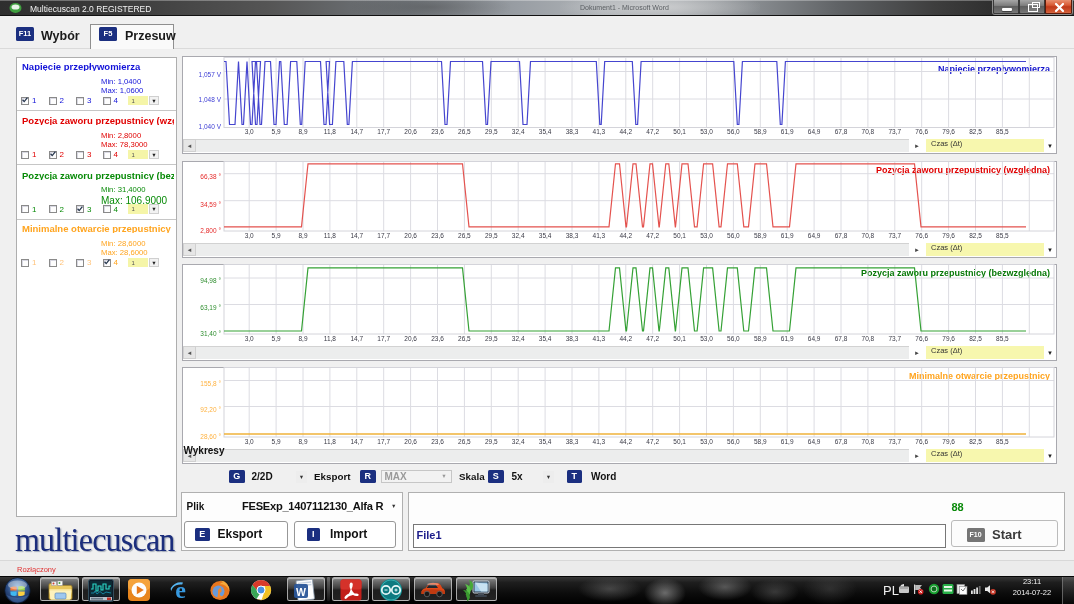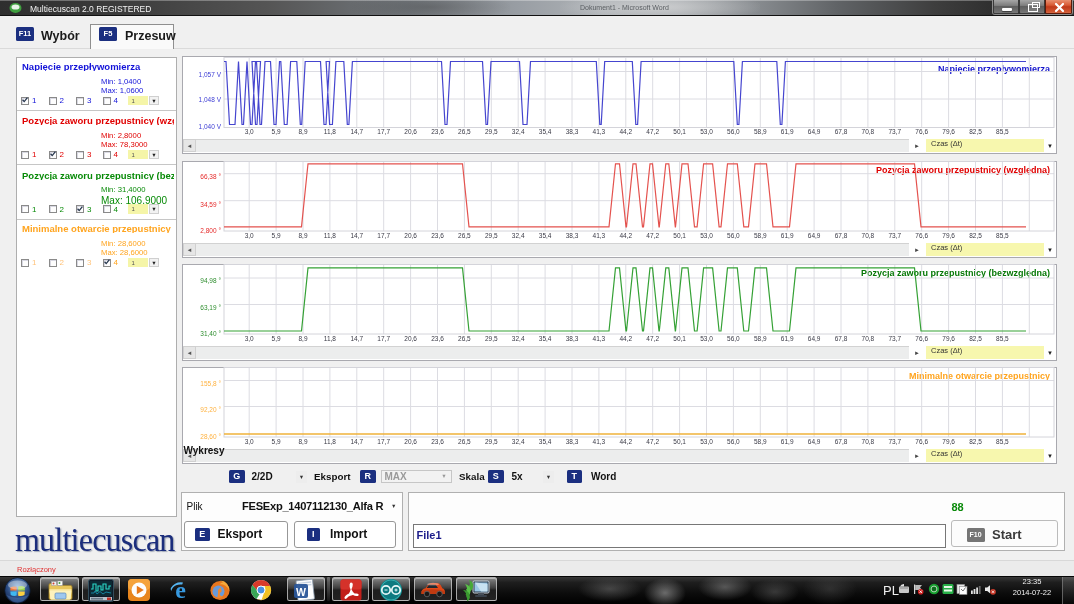--- a/index.html
+++ b/index.html
@@ -411,21 +411,21 @@
 <div style="position:absolute;left:384.5px;top:471px;font-size:10px;font-weight:bold;color:#9a9a9a">MAX</div>
 <div style="position:absolute;left:438px;top:471px;width:12px;font-size:5.5px;color:#999;text-align:center;line-height:11px">▼</div>
 <div style="position:absolute;left:459px;top:471px;font-size:9.8px;font-weight:bold;color:#111">Skala</div>
 <div style="position:absolute;left:487.5px;top:469.5px;width:16.5px;height:13.5px;background:#1b2f80;border-radius:1.5px;color:#fff;font-size:9px;font-weight:bold;text-align:center;line-height:13.5px">S</div>
 <div style="position:absolute;left:511.5px;top:471px;font-size:10px;font-weight:bold;color:#111">5x</div>
 <div style="position:absolute;left:543px;top:470.5px;width:11px;height:12px;background:#ededed;font-size:5.5px;color:#333;text-align:center;line-height:12px">▼</div>
 <div style="position:absolute;left:566.5px;top:469.5px;width:15.5px;height:13.5px;background:#1b2f80;border-radius:1.5px;color:#fff;font-size:9px;font-weight:bold;text-align:center;line-height:13.5px">T</div>
 <div style="position:absolute;left:591px;top:471px;font-size:10px;font-weight:bold;color:#111">Word</div>
 <div style="position:absolute;left:181px;top:491.5px;width:221.5px;height:59.5px;background:#fdfdfd;border:1px solid #b0b0b0;box-sizing:border-box"></div>
 <div style="position:absolute;left:408px;top:491.5px;width:657px;height:59.5px;background:#fdfdfd;border:1px solid #b0b0b0;box-sizing:border-box"></div>
-<div style="position:absolute;left:186.5px;top:500.5px;font-size:10px;font-weight:normal;color:#111">Plik</div>
+<div style="position:absolute;left:186.5px;top:500.5px;font-size:10px;font-weight:bold;color:#111">Plik</div>
 <div style="position:absolute;left:242px;top:499.5px;width:150px;font-size:11.5px;font-weight:bold;color:#111;letter-spacing:-0.3px;transform:scaleX(0.97);transform-origin:0 0;white-space:nowrap">FESExp_1407112130_Alfa R</div>
 <div style="position:absolute;left:391px;top:502.5px;font-size:5.5px;color:#333">▼</div>
 <div style="position:absolute;left:183.5px;top:520.5px;width:104.5px;height:27.5px;background:#fff;border:1px solid #979797;border-radius:3px;box-sizing:border-box"></div>
 <div style="position:absolute;left:194.5px;top:527.5px;width:15.5px;height:13.5px;background:#1b2f80;border-radius:1.5px;color:#fff;font-size:9px;font-weight:bold;text-align:center;line-height:13.5px">E</div>
 <div style="position:absolute;left:217.5px;top:527px;font-size:12px;font-weight:bold;color:#111">Eksport</div>
 <div style="position:absolute;left:293.5px;top:520.5px;width:102px;height:27.5px;background:#fff;border:1px solid #979797;border-radius:3px;box-sizing:border-box"></div>
 <div style="position:absolute;left:306.5px;top:527.5px;width:13.5px;height:13.5px;background:#1b2f80;border-radius:1.5px;color:#fff;font-size:9px;font-weight:bold;text-align:center;line-height:13.5px">I</div>
 <div style="position:absolute;left:330px;top:527px;font-size:12px;font-weight:bold;color:#111">Import</div>
 <div style="position:absolute;left:951.5px;top:501px;font-size:11px;font-weight:bold;color:#0a8a0a">88</div>
 <div style="position:absolute;left:412.5px;top:524px;width:533.5px;height:23.5px;background:#fff;border:1px solid #777;box-sizing:border-box"></div>
@@ -579,17 +579,17 @@
       <rect x="1" y="7.5" width="1.8" height="3.5" fill="#e0e0e0"></rect>
       <rect x="3.6" y="6" width="1.8" height="5" fill="#e0e0e0"></rect>
       <rect x="6.2" y="4.5" width="1.8" height="6.5" fill="#e0e0e0"></rect>
       <rect x="8.8" y="3" width="1.8" height="8" fill="#6a6a6a"></rect>
     </svg>
 <svg width="12" height="12" viewBox="0 0 12 12" style="position:absolute;left:984px;top:583px">
       <path d="M1 4.5 L3.2 4.5 L6 2.2 L6 10.2 L3.2 8 L1 8 Z" fill="#e8e8e8"></path>
       <circle cx="9" cy="8.8" r="2.9" fill="#c83a2a"></circle>
       <path d="M7.9 7.7 L10.1 9.9 M10.1 7.7 L7.9 9.9" stroke="#fff" stroke-width="0.8"></path>
     </svg>
-<div style="position:absolute;left:1008px;top:576.5px;width:48px;text-align:center;font-size:7.5px;color:#f2f2f2">23:35</div>
+<div style="position:absolute;left:1008px;top:576.5px;width:48px;text-align:center;font-size:7.5px;color:#f2f2f2">23:11</div>
 <div style="position:absolute;left:1004px;top:587.5px;width:56px;text-align:center;font-size:7.5px;color:#f2f2f2">2014-07-22</div>
 <div style="position:absolute;left:1062px;top:577px;width:1px;height:27px;background:rgba(170,170,170,.55)"></div>
 <div style="position:absolute;left:1063px;top:577px;width:11px;height:27px;background:linear-gradient(rgba(255,255,255,.14),rgba(255,255,255,.03))"></div>
 </div>
 
 </body></html>

